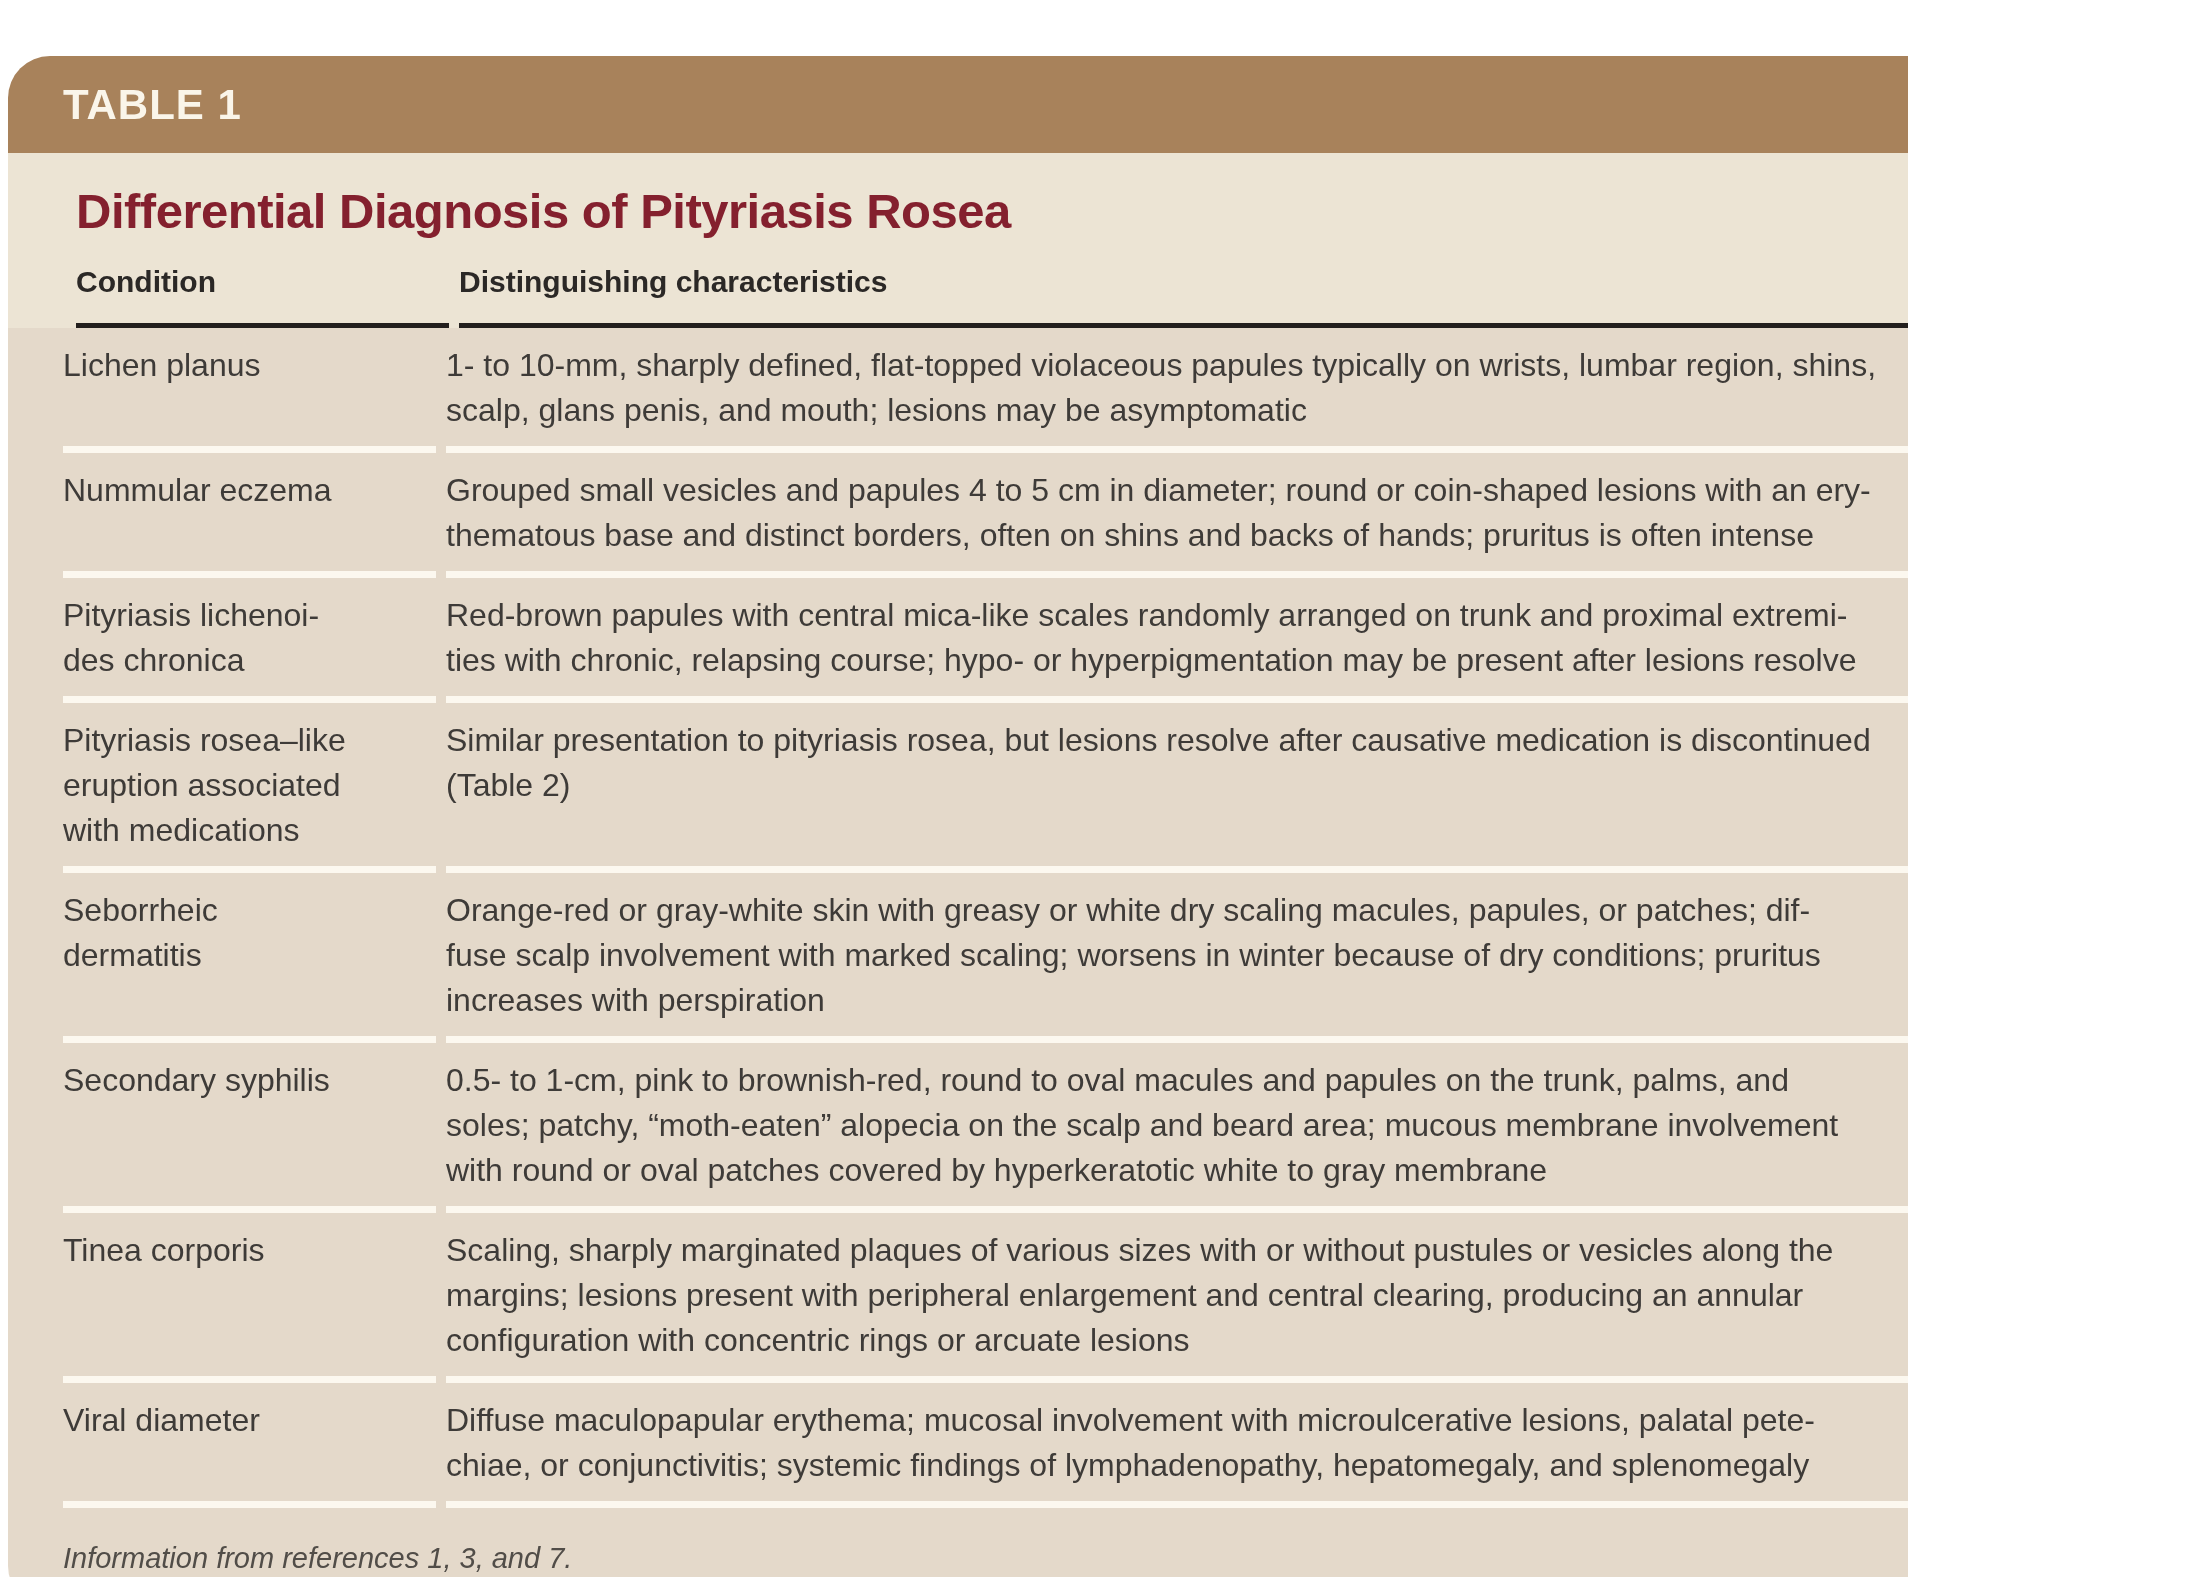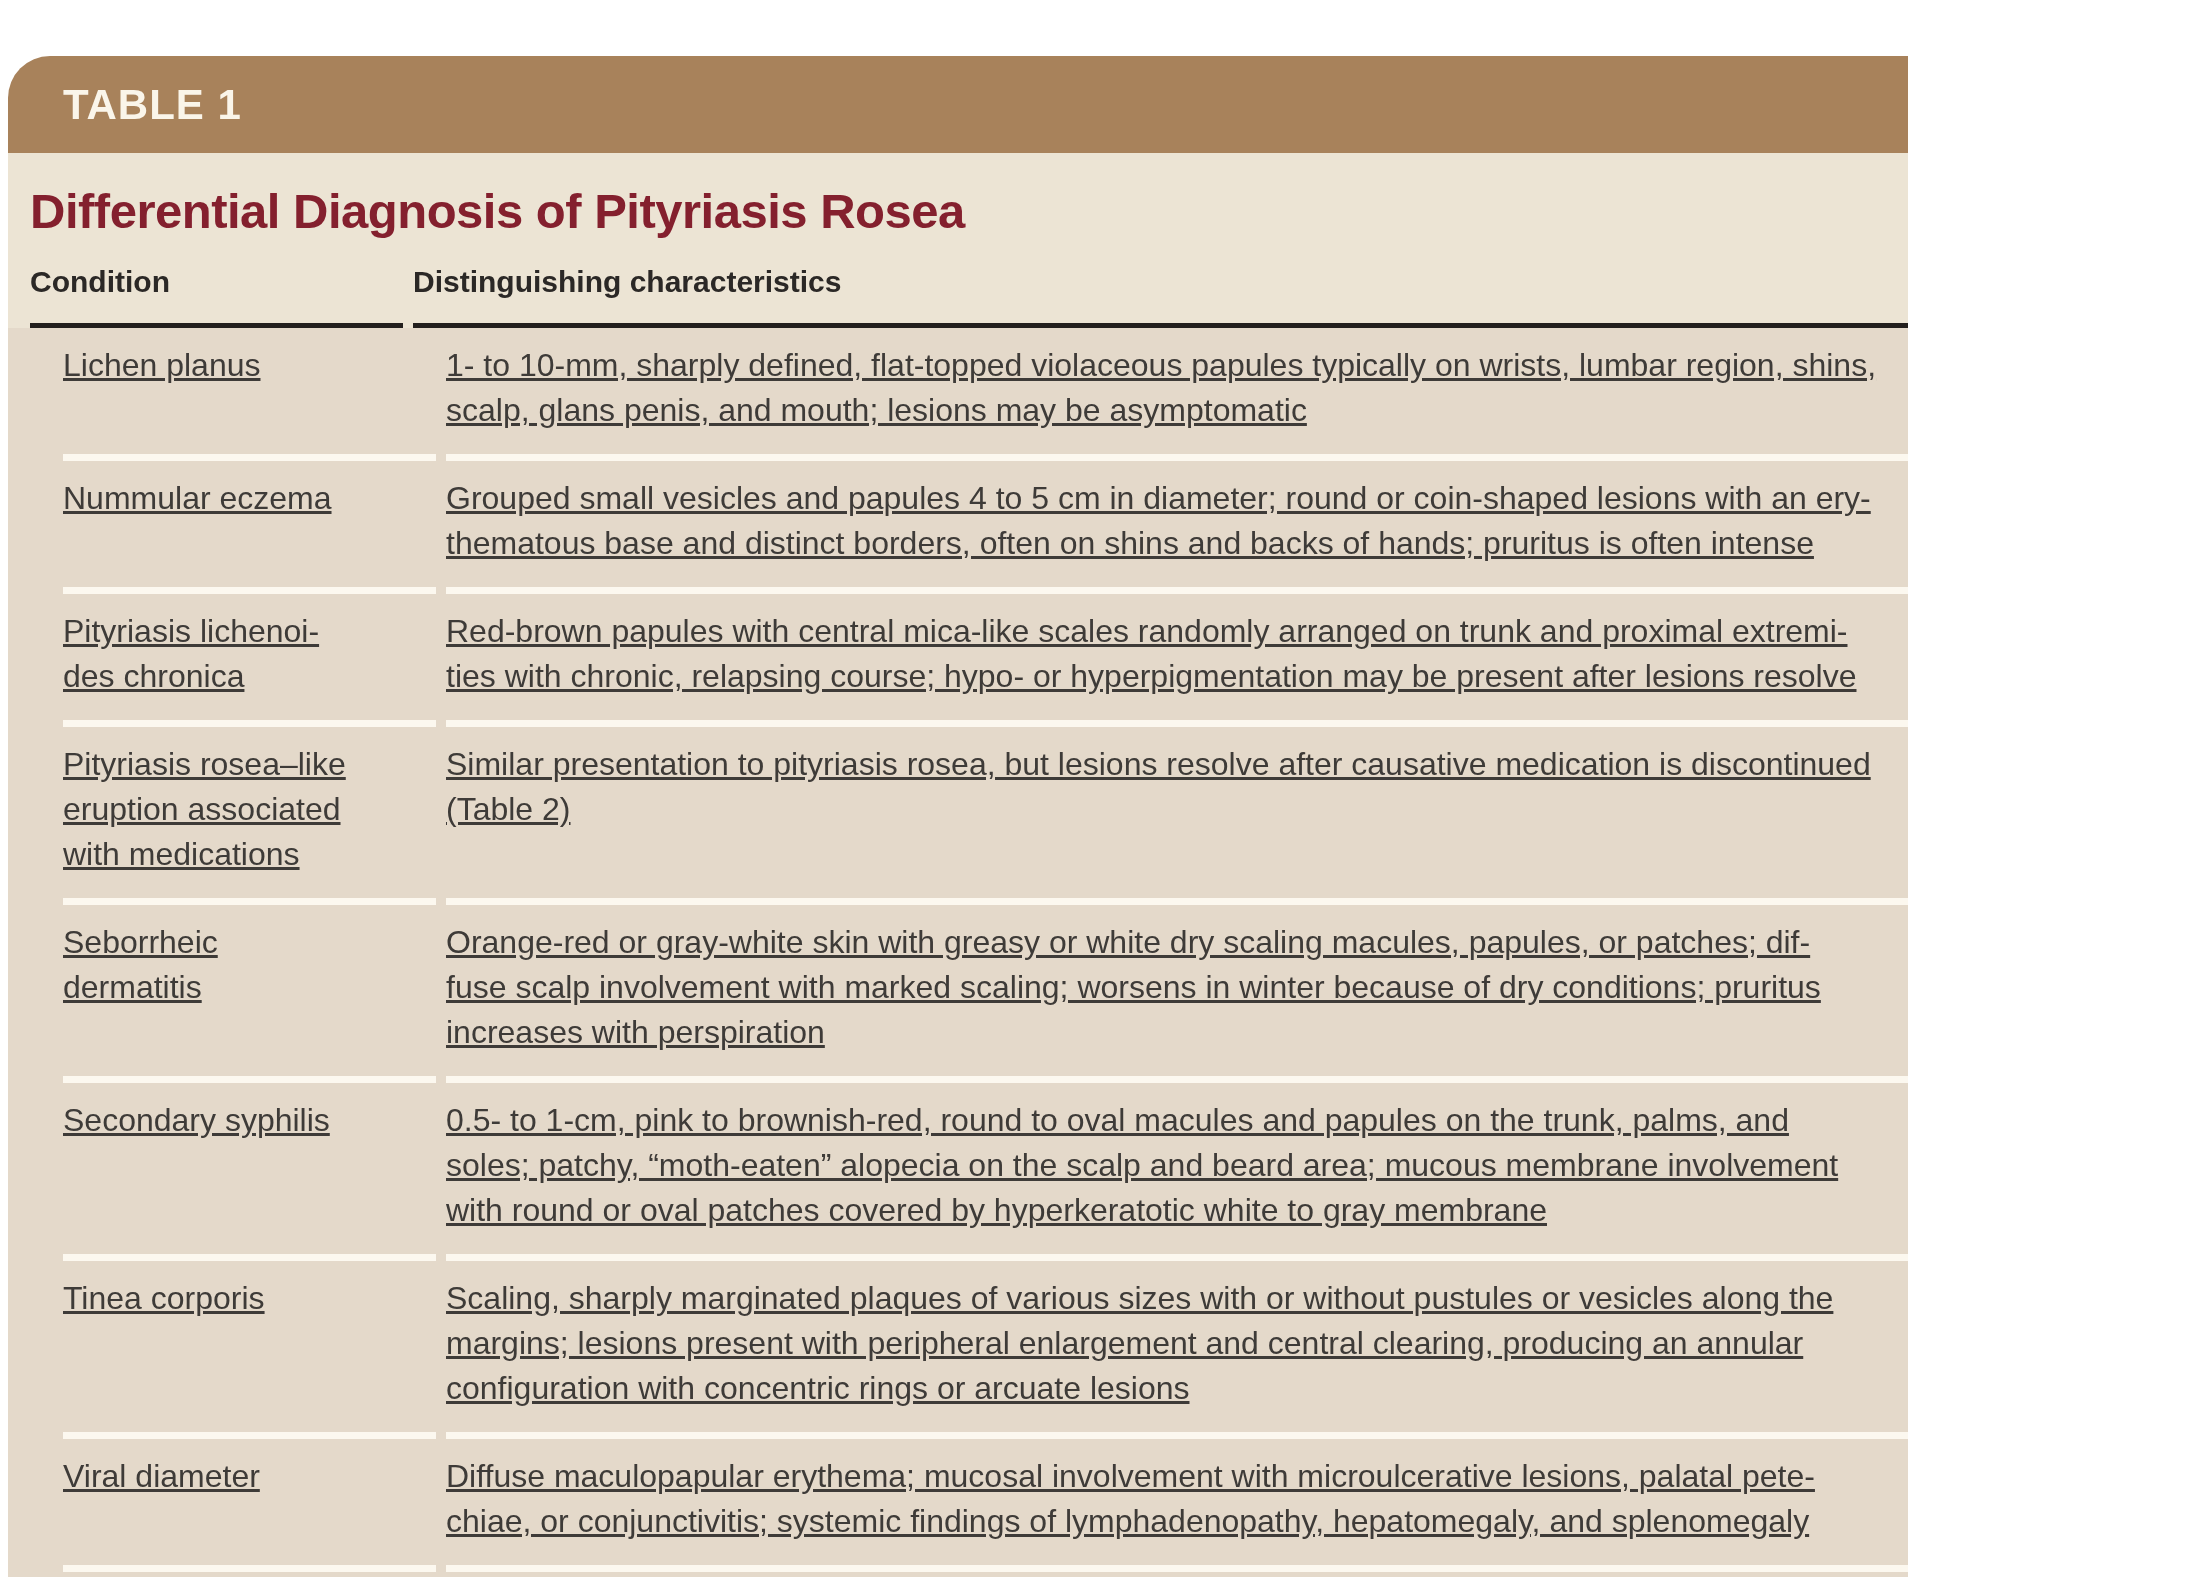--- a/index.html
+++ b/index.html
@@ -35,21 +35,21 @@
   .table-bar .bar-label {
     color: var(--bar-text, #faf5ea);
     font-size: 42px;
     font-weight: bold;
     letter-spacing: 1px;
   }
 
   
   .head-section {
     background: var(--head-bg, #ece4d4);
-    padding: 30px 48px 0 22px;
+    padding: 30px 48px 0 68px;
   }
   .page-title {
     color: var(--title-color, #84202e);
     font-size: 49px;
     font-weight: bold;
     line-height: 56px;
     letter-spacing: -0.5px;
   }
   .col-headers {
     display: grid;
@@ -73,24 +73,23 @@
   }
   .t-row {
     display: grid;
     grid-template-columns: 373px 1fr;
     column-gap: 10px;
   }
   .t-cell {
     color: var(--body-text, #3e3b38);
     font-size: 32px;
     line-height: 45px;
-    padding: 15px 0 21px 0;
+    padding: 15px 0 13px 0;
     border-bottom: 7px solid var(--rule-light, #fcf8ef);
     white-space: pre-line;
-    text-decoration: underline;
   }
   .footnote {
     color: var(--footnote-text, #514d48);
     font-size: 29px;
     font-style: italic;
     line-height: 40px;
     padding-top: 30px;
   }
 
   .bottom-strip {

